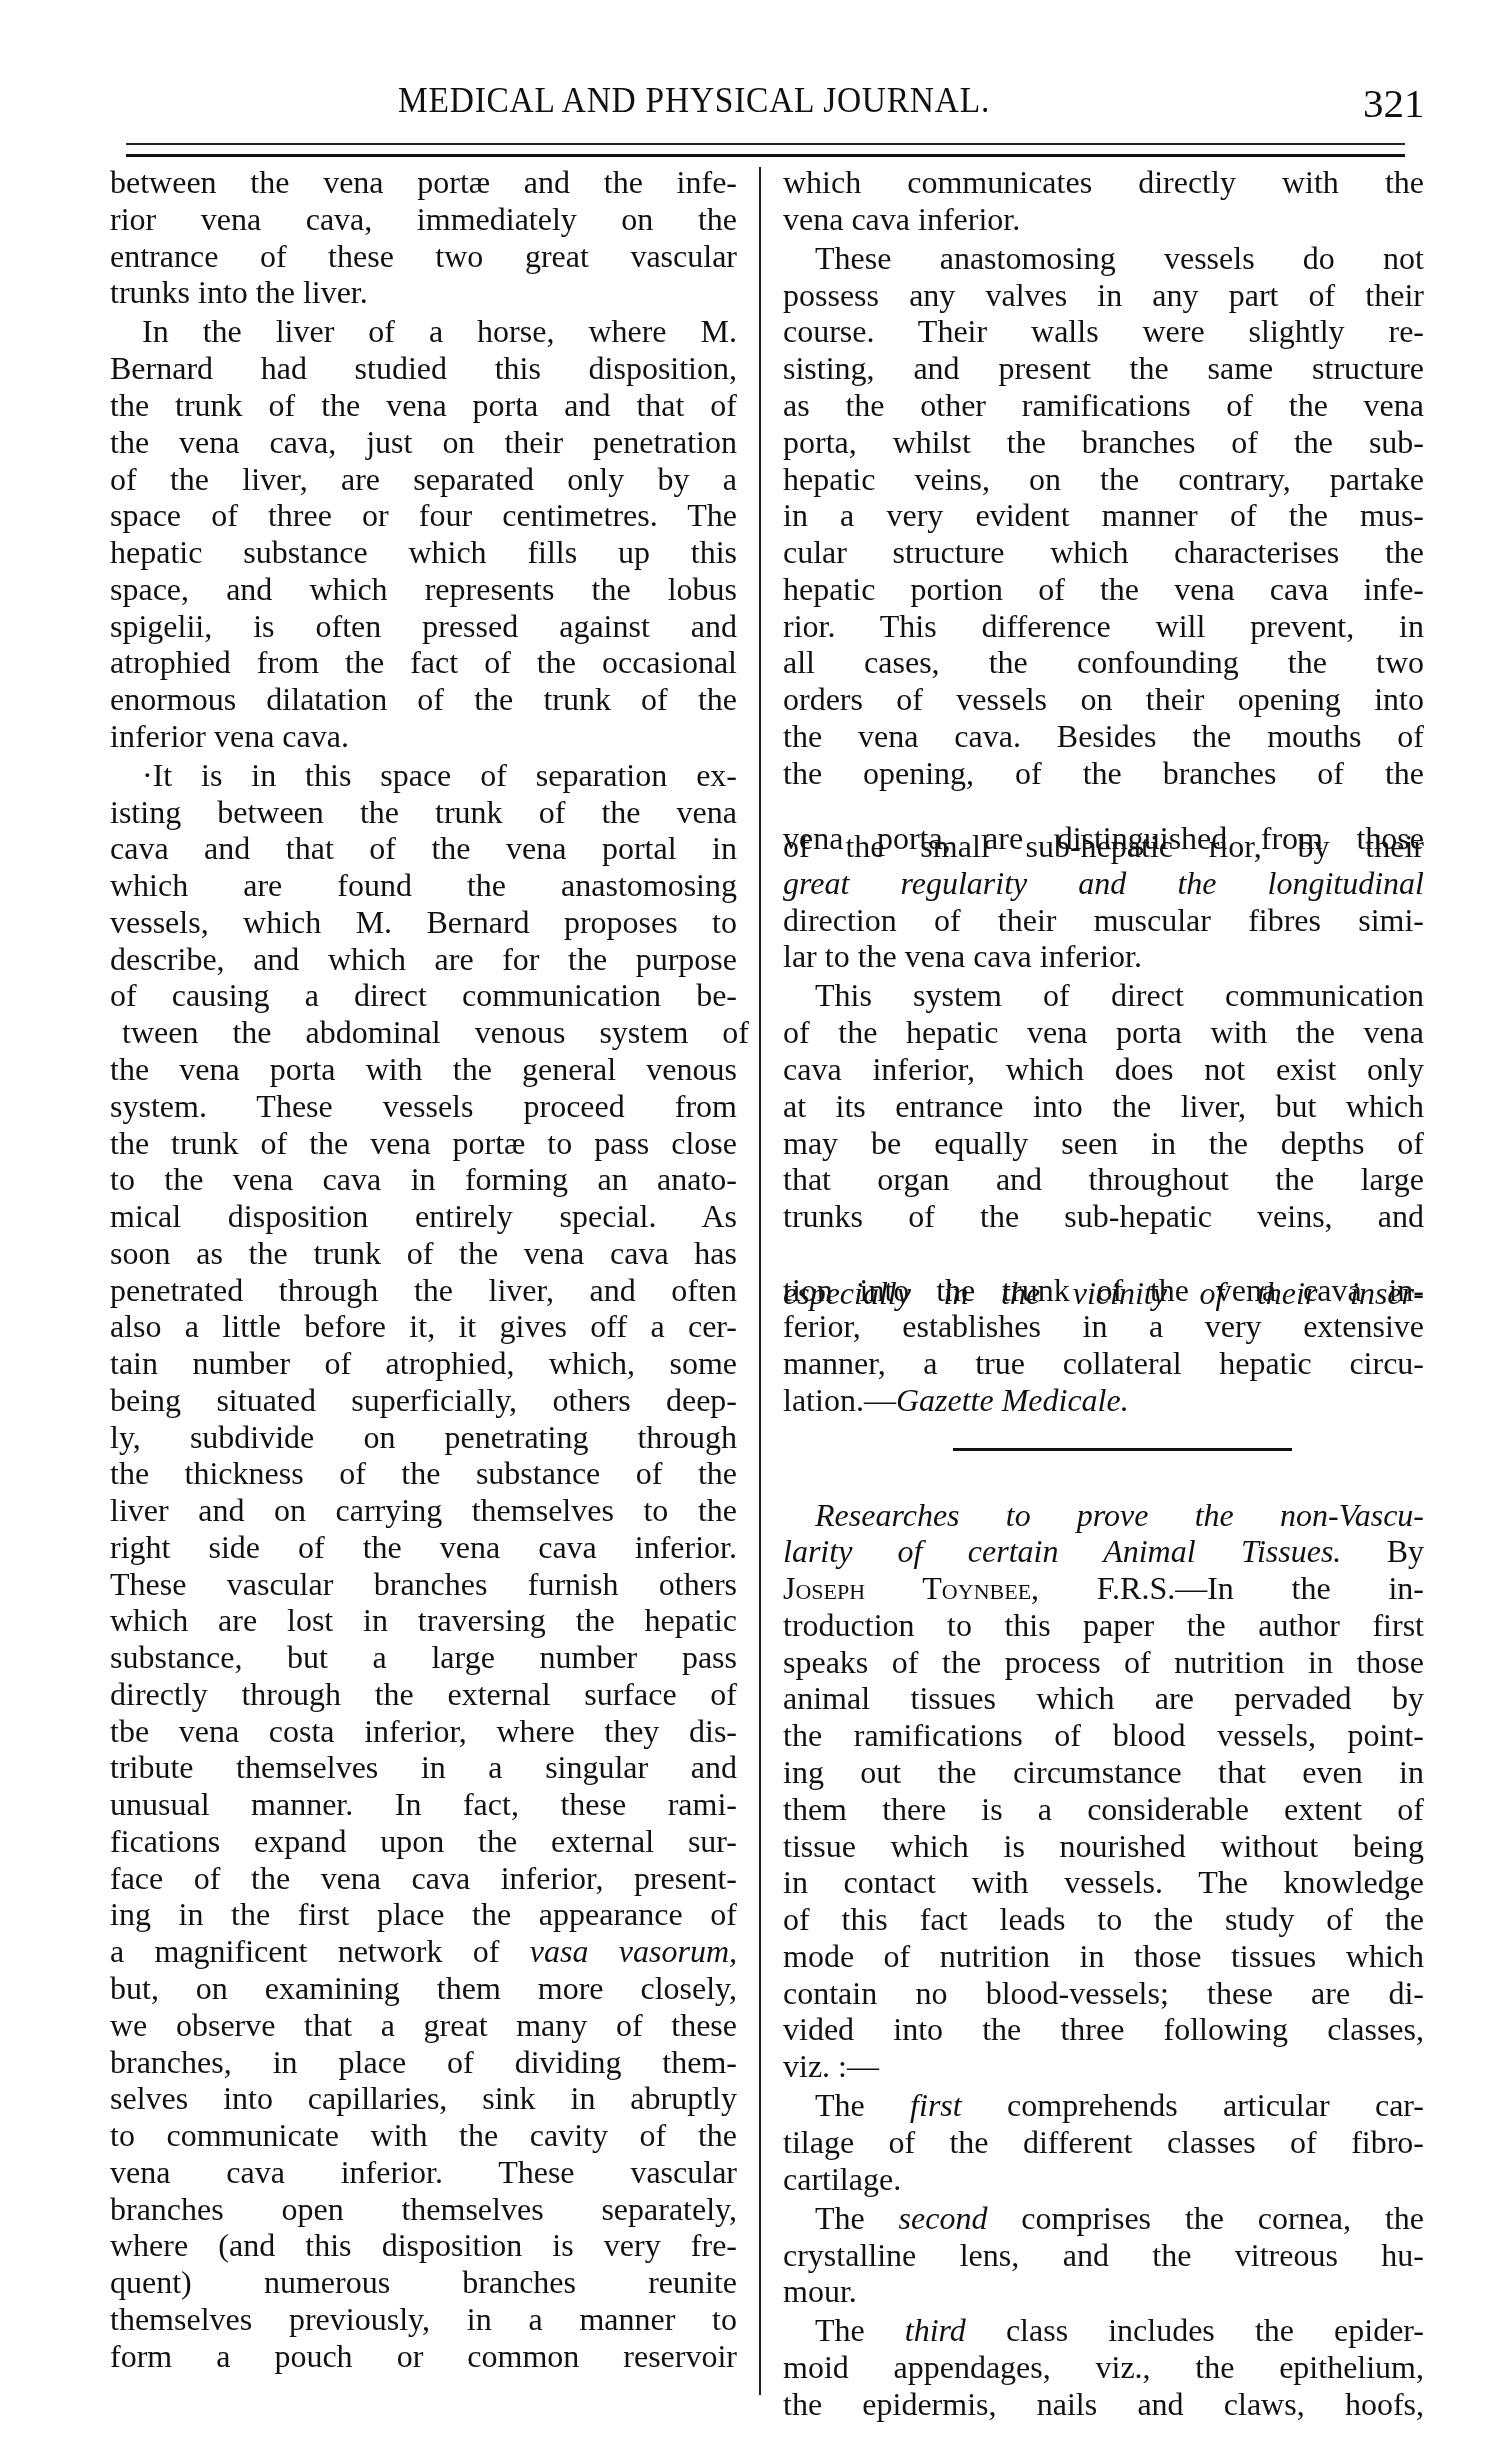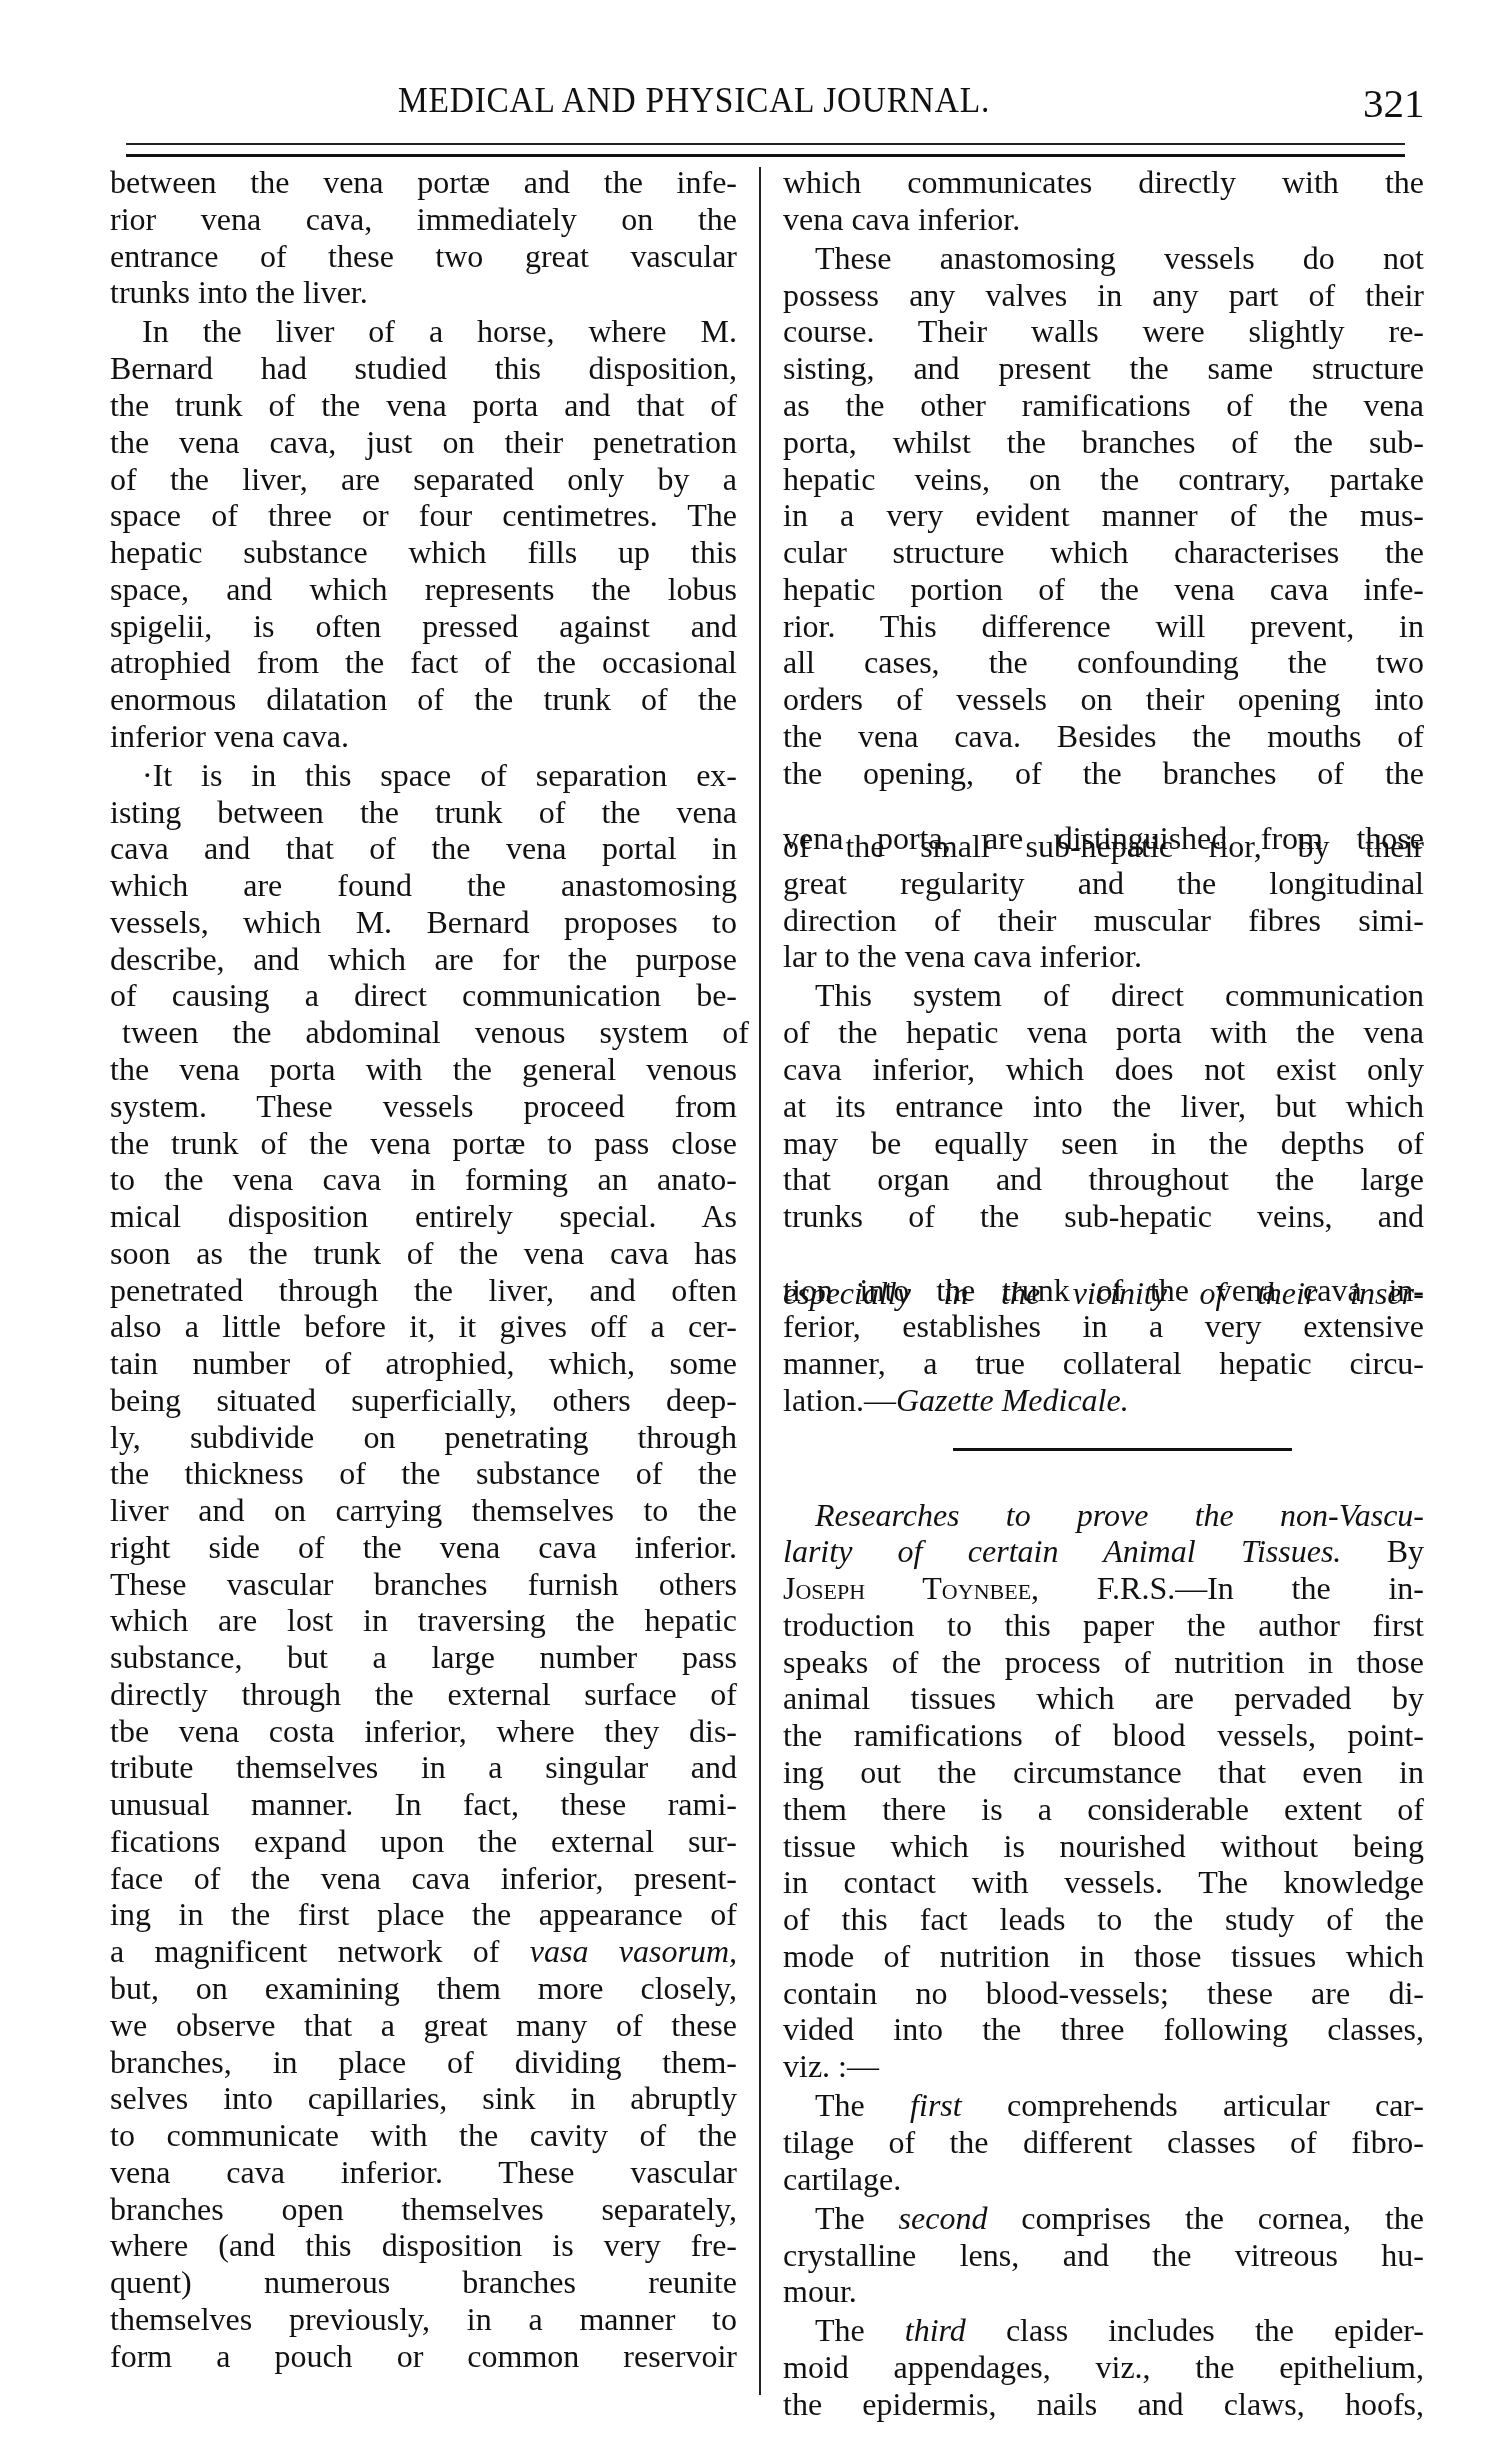--- a/index.html
+++ b/index.html
@@ -118,21 +118,21 @@
       <div class="line" style="top: 497px; width: 641px;">in a very evident manner of the mus-</div>
       <div class="line" style="top: 534px; width: 641px;">cular structure which characterises the</div>
       <div class="line" style="top: 571px; width: 641px;">hepatic portion of the vena cava infe-</div>
       <div class="line" style="top: 608px; width: 641px;">rior. This difference will prevent, in</div>
       <div class="line" style="top: 644px; width: 641px;">all cases, the confounding the two</div>
       <div class="line" style="top: 681px; width: 641px;">orders of vessels on their opening into</div>
       <div class="line" style="top: 718px; width: 641px;">the vena cava. Besides the mouths of</div>
       <div class="line" style="top: 755px; width: 641px;">the opening, of the branches of the</div>
       <div class="line" style="top: 791px; width: 641px; margin-top: 29px;">vena porta, are distinguished from those</div>
       <div class="line" style="top: 828px; width: 641px;">of the small sub-hepatic rior, by their</div>
-      <div class="line" style="top: 865px; width: 641px;">great regularity and the longitudinal</div>
+      <div class="line" style="top: 865px; width: 641px; font-style: italic;">great regularity and the longitudinal</div>
       <div class="line" style="top: 902px; width: 641px;">direction of their muscular fibres simi-</div>
       <div class="line last" style="top: 938px; width: 641px;">lar to the vena cava inferior.</div>
     </div>
     <div>
       <div class="line indent" style="top: 977px; width: 641px;">This system of direct communication</div>
       <div class="line" style="top: 1014px; width: 641px;">of the hepatic vena porta with the vena</div>
       <div class="line" style="top: 1051px; width: 641px;">cava inferior, which does not exist only</div>
       <div class="line" style="top: 1088px; width: 641px;">at its entrance into the liver, but which</div>
       <div class="line" style="top: 1125px; width: 641px;">may be equally seen in the depths of</div>
       <div class="line" style="top: 1161px; width: 641px;">that organ and throughout the large</div>

